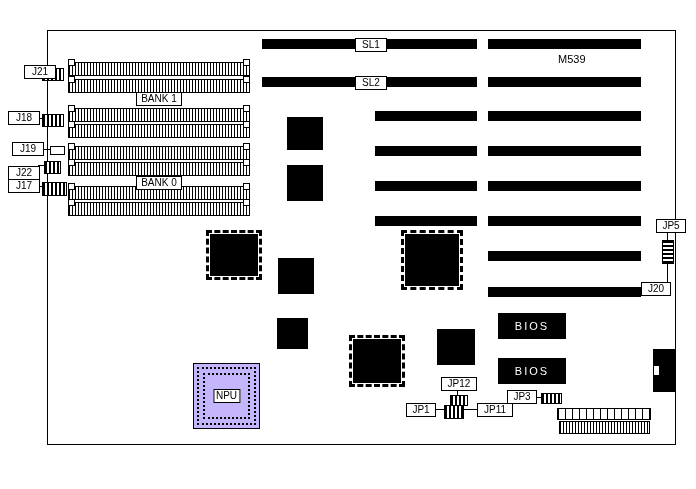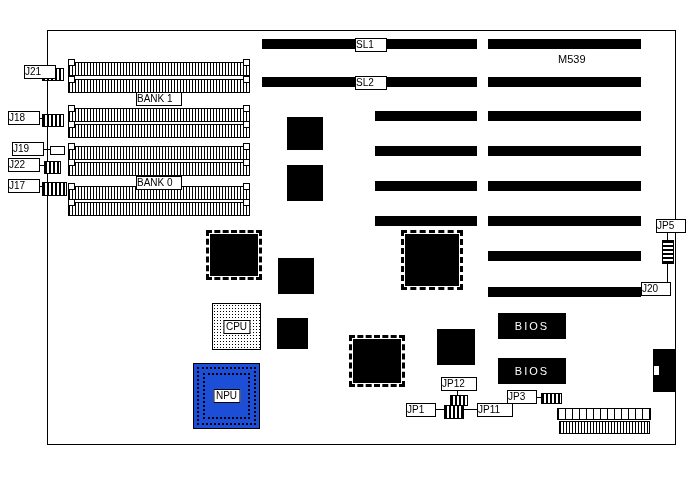--- a/index.html
+++ b/index.html
@@ -1,31 +1,31 @@
 <!DOCTYPE html>
 <html><head>
 <meta charset="utf-8">
 <style>
   html,body{margin:0;padding:0;background:#fff}
   .canvas{position:relative;width:696px;height:489px;background:#fff;font-family:"Liberation Sans",sans-serif;overflow:hidden}
   .board{position:absolute;left:47px;top:30px;width:627px;height:413px;border:1px solid #000;background:#fff;z-index:0}
-  .lbl{position:absolute;background:#fff;border:1px solid #000;font-size:10px;line-height:12px;text-align:left;white-space:nowrap;z-index:6}
+  .lbl{position:absolute;background:#fff;border:1px solid #000;font-size:10px;line-height:12px;text-align:center;white-space:nowrap;z-index:6}
   .txt{position:absolute;font-size:11px;color:#000;z-index:2}
   .slot{position:absolute;height:10px;background:#000;z-index:1}
   .simm{position:absolute;left:68px;width:180px;height:12px;border:1px solid #000;
         background:repeating-linear-gradient(90deg,#000 0,#000 1px,#fff 1px,#fff 3px);z-index:2}
   .simm::before,.simm::after{content:"";position:absolute;top:-4px;width:5px;height:5px;background:#fff;border:1px solid #000}
   .simm::before{left:-1px}.simm::after{right:-1px}
   .chip{position:absolute;background:#000;z-index:2}
   .qfp{position:absolute;z-index:2}
   .qfp::before{content:"";position:absolute;inset:0;border:3px dashed #000}
   .qfp .body{position:absolute;inset:4px;background:#000}
   .cpu{position:absolute;left:212px;top:303px;width:47px;height:45px;border:1px solid #000;
        background-image:radial-gradient(#000 1px,#fff 1px);background-size:3px 3px;z-index:2}
-  .npu{position:absolute;left:193px;top:363px;width:65px;height:64px;border:1px solid #000;background:#1d4ed8;z-index:2}
+  .npu{position:absolute;left:193px;top:363px;width:65px;height:64px;border:1px solid #000;background:#c4b5fd;z-index:2}
   .npu::before{content:"";position:absolute;inset:3px;border:2px dotted #000}
   .npu::after{content:"";position:absolute;inset:9px;border:2px dotted #000}
   .inlbl{position:absolute;left:50%;top:50%;transform:translate(-50%,-50%);background:#fff;border:1px solid #000;
          font-size:10px;line-height:12px;padding:0 2px;z-index:3;white-space:nowrap}
   .bios{position:absolute;left:498px;width:68px;height:26px;background:#000;color:#fff;
         font-family:Liberation Sans, sans-serif;font-size:11px;letter-spacing:2px;
         display:flex;align-items:center;justify-content:center;z-index:2}
   .conn{position:absolute;border:1px solid #000;z-index:4;
         background:repeating-linear-gradient(90deg,#000 0,#000 2px,#fff 2px,#fff 4px)}
   .connv{background:repeating-linear-gradient(0deg,#000 0,#000 2px,#fff 2px,#fff 4px)}
@@ -52,21 +52,21 @@
   <div class="conn" style="left:42px;top:68px;width:20px;height:11px"></div>
 
   <div class="lbl" style="left:8px;top:111px;width:30px">J18</div>
   <div class="line" style="left:38px;top:118px;width:4px;height:1px"></div>
   <div class="conn" style="left:42px;top:114px;width:20px;height:11px"></div>
 
   <div class="lbl" style="left:12px;top:142px;width:30px">J19</div>
   <div class="line" style="left:42px;top:149px;width:8px;height:1px"></div>
   <div class="connw" style="left:50px;top:146px;width:13px;height:7px"></div>
 
-  <div class="lbl" style="left:8px;top:158px;width:30px">J22</div>
+  <div class="lbl" style="left:8px;top:166px;width:30px">J22</div>
   <div class="line" style="left:38px;top:165px;width:6px;height:1px"></div>
   <div class="conn" style="left:44px;top:161px;width:15px;height:11px"></div>
 
   <div class="lbl" style="left:8px;top:179px;width:30px">J17</div>
   <div class="line" style="left:38px;top:186px;width:4px;height:1px"></div>
   <div class="conn" style="left:42px;top:182px;width:23px;height:12px"></div>
 
   <div class="simm" style="top:62px"></div>
   <div class="simm" style="top:79px"></div>
   <div class="lbl" style="left:136px;top:92px;width:44px">BANK 1</div>
@@ -105,23 +105,20 @@
   <div class="chip" style="left:278px;top:258px;width:36px;height:36px"></div>
   <div class="qfp" style="left:401px;top:230px;width:62px;height:60px">
       <div class="body"></div>
     </div>
   <div class="chip" style="left:277px;top:318px;width:31px;height:31px"></div>
   <div class="qfp" style="left:349px;top:335px;width:56px;height:52px">
       <div class="body"></div>
     </div>
   <div class="chip" style="left:437px;top:329px;width:38px;height:36px"></div>
 
-  <div class="cpu">
-    <div class="inlbl">CPU</div>
-  </div>
   <div class="npu">
     <div class="inlbl">NPU</div>
   </div>
 
   <div class="bios" style="top:313px">BIOS</div>
   <div class="bios" style="top:358px">BIOS</div>
 
   <div class="kbd"></div>
 
   <div class="pinrow"></div>

